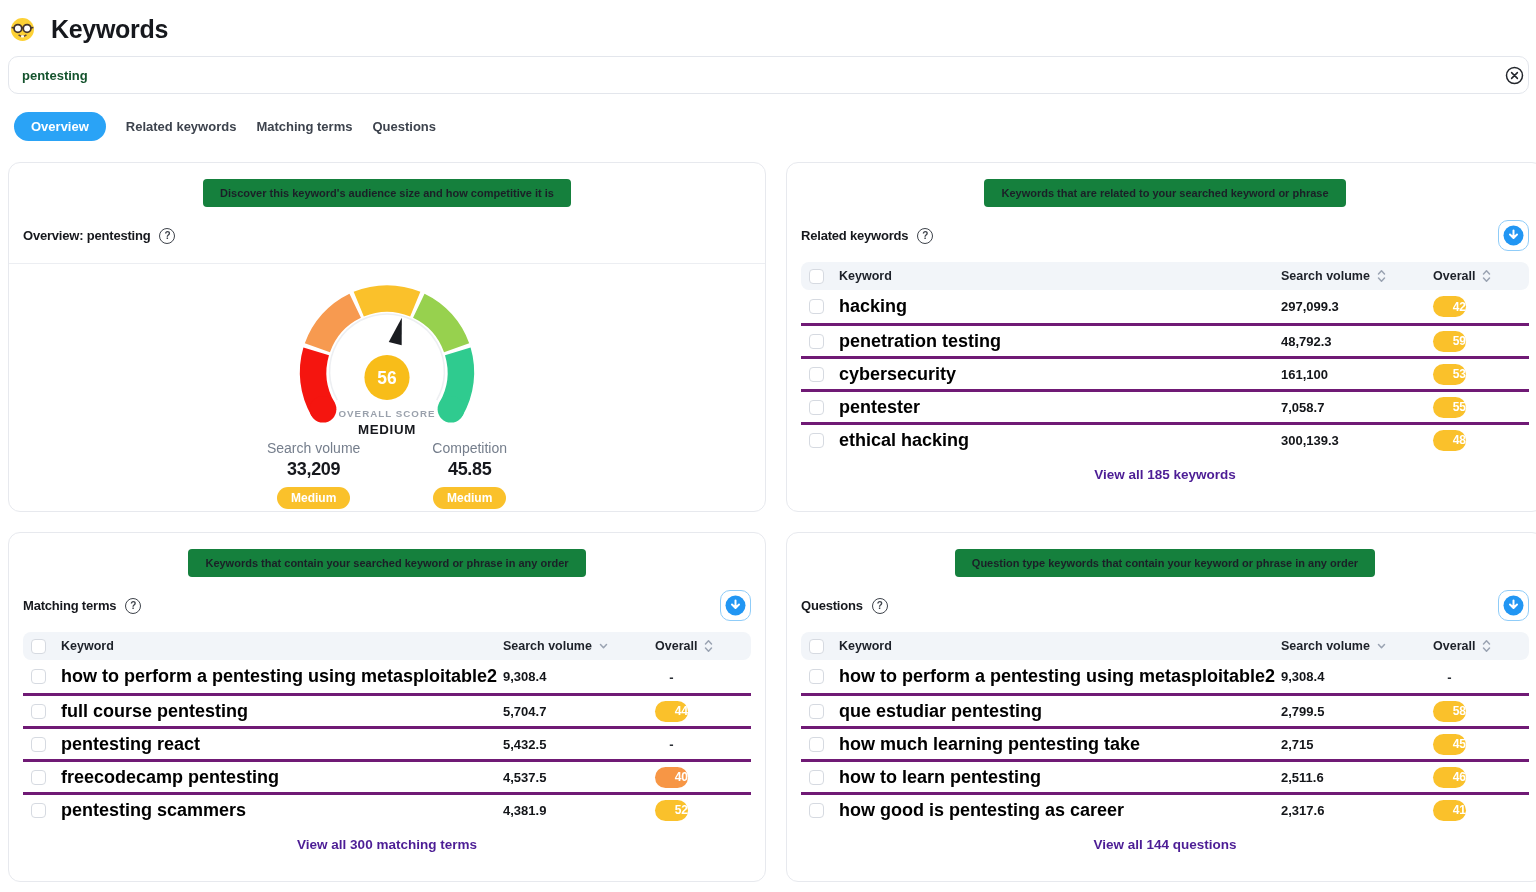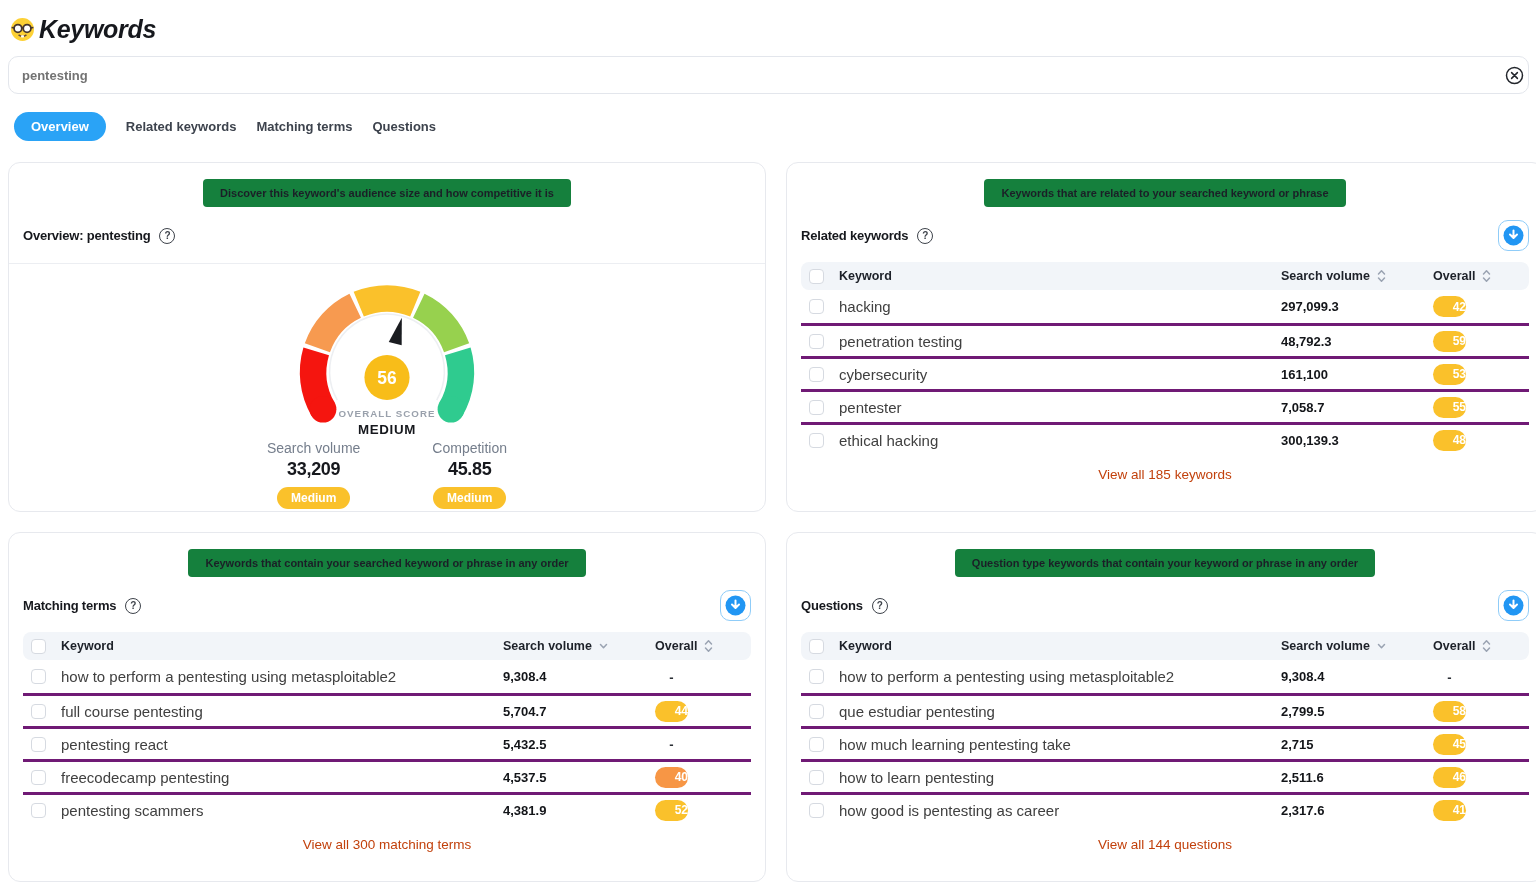--- a/index.html
+++ b/index.html
@@ -1,28 +1,28 @@
 <!DOCTYPE html>
 <html><head>
 <meta charset="utf-8">
 <style>
   * { box-sizing: border-box; margin: 0; padding: 0; }
   html, body { width: 1536px; height: 892px; overflow: hidden; background: #fff;
     font-family: "Liberation Sans", sans-serif; color: #16181d; }
   .page { padding: 14px 0 0 8px; width: 1536px; }
 
   
-  .app-header { display: flex; align-items: center; gap: 4px; height: 30px; padding-left: 2px; font-style: italic; }
+  .app-header { display: flex; align-items: center; gap: 16px; height: 30px; padding-left: 2px; }
   .app-title { font-size: 25px; font-weight: 800; letter-spacing: -0.3px; }
   .logo-svg { width: 25px; height: 25px; display: block; }
 
   
   .search-wrap { position: relative; width: 1521px; margin-top: 12px; }
   .search-input { width: 100%; height: 38px; border: 1px solid #e3e6ec; border-radius: 10px;
-    padding: 0 34px 0 13px; font-size: 13px; font-weight: 600; color: #737373;
+    padding: 0 34px 0 13px; font-size: 13px; font-weight: 600; color: #14532d;
     font-family: "Liberation Sans", sans-serif; outline: none; background: #fff; }
   .clear-btn { position: absolute; right: 5px; top: 10px; width: 19px; height: 19px;
     background: none; border: none; cursor: pointer; padding: 0; }
 
   
   .tabs { display: flex; align-items: center; gap: 20px; margin-top: 18px; height: 28px; padding-left: 6px; }
   .tab { font-size: 13px; font-weight: 600; color: #3d434d; background: none; border: none;
     cursor: pointer; font-family: "Liberation Sans", sans-serif; padding: 0; }
   .tab.active { background: #2aa3f6; color: #fff; border-radius: 999px; padding: 7px 17px; }
 
@@ -60,28 +60,28 @@
 
   
   .thead { display: grid; grid-template-columns: 30px 1fr 152px 88px; align-items: center;
     height: 28px; background: #f2f5f9; border-radius: 8px; margin-top: 11px; padding: 0 8px; }
   .thead .th { font-size: 12.5px; font-weight: 700; color: #1d2129; display: flex; align-items: center; gap: 7px; }
   .trow { display: grid; grid-template-columns: 30px 1fr 152px 88px; align-items: center;
     height: 33px; padding: 0 8px; }
   .trow + .trow { border-top: 3px solid #701a75; }
   .cb { width: 15px; height: 15px; border: 1.5px solid #d6dae1; border-radius: 4px; background: #fff;
     display: inline-block; cursor: pointer; }
-  .kw { font-size: 15px; font-weight: 400; color: #404040; white-space: nowrap; overflow: hidden; }
+  .kw { font-size: 18px; font-weight: 700; color: #000000; white-space: nowrap; overflow: hidden; }
   .sv { font-size: 13px; font-weight: 700; color: #131519; }
   .badge { display: inline-block; min-width: 33px; text-align: right; background: #fac12b; color: #fff;
     font-size: 12px; font-weight: 700; padding: 3.5px 0; border-radius: 999px; }
   .badge.orange { background: #f79645; }
   .dash { display: inline-block; min-width: 33px; text-align: center; font-size: 13px; font-weight: 700; color: #2a2e35; }
   .view-all { display: block; margin: 12px auto 0; background: none; border: none; cursor: pointer;
-    color: #c2410c; font-size: 13.5px; font-weight: 400; font-family: "Liberation Sans", sans-serif; }
+    color: #4c1d95; font-size: 13.5px; font-weight: 700; font-family: "Liberation Sans", sans-serif; }
 </style>
 </head>
 <body>
 
 <div class="page">
 
   <div class="app-header">
     <svg class="logo-svg" viewBox="0 0 24 24">
       <circle cx="12" cy="12" r="11" fill="#fdd135"></circle>
       <path d="M1.5 10 L4.5 10.6 M22.5 10 L19.5 10.6" stroke="#47362c" stroke-width="1.5" fill="none"></path>

